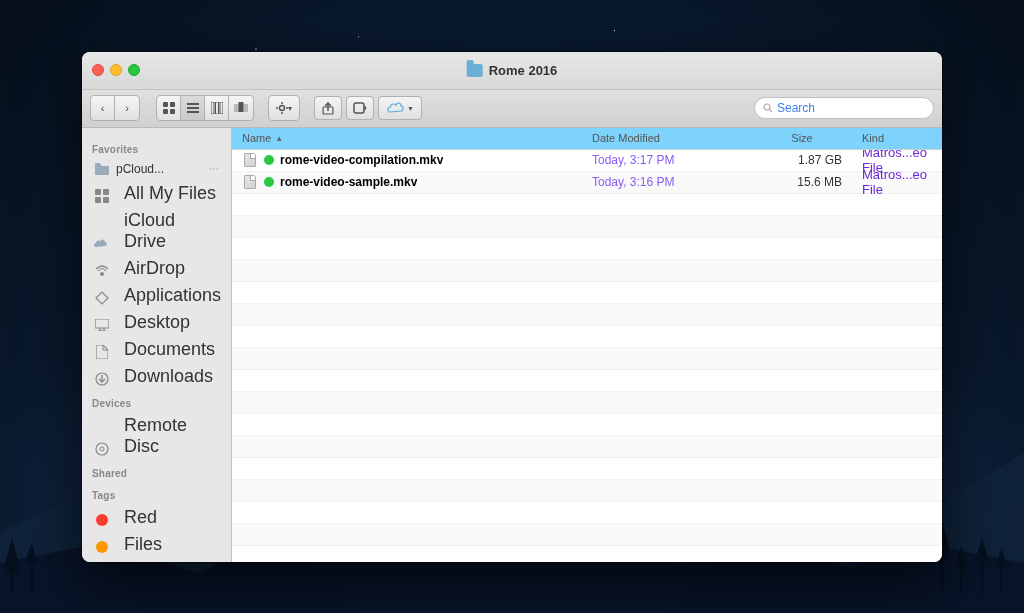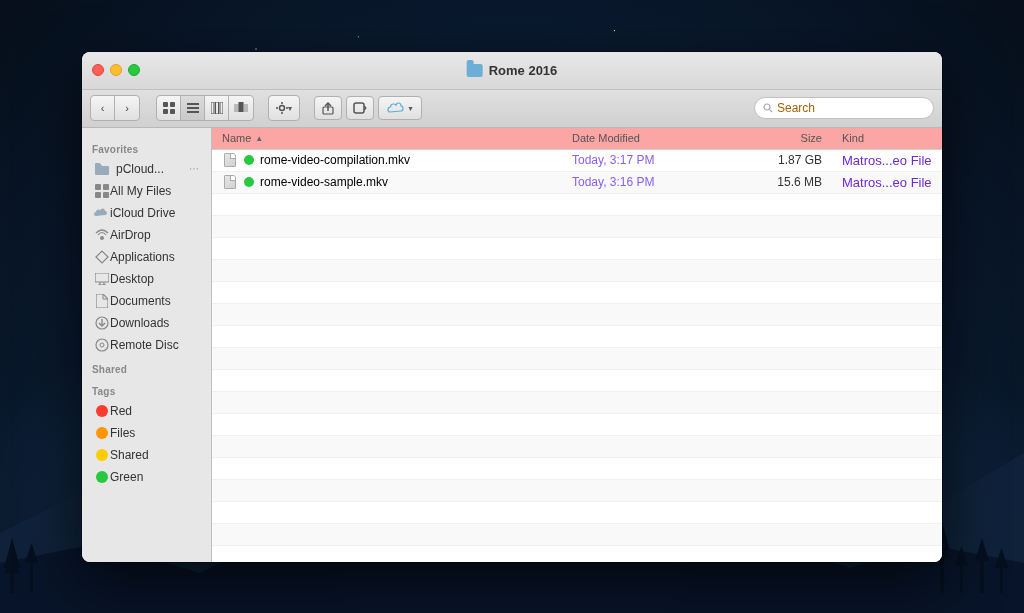--- a/index.html
+++ b/index.html
@@ -193,44 +193,44 @@
 
     
     .main {
       display: flex;
       flex: 1;
       overflow: hidden;
     }
 
     
     .sidebar {
-      width: 130px;
+      width: 150px;
       background: rgba(230, 230, 230, 0.95);
       border-right: 1px solid #c0c0c0;
       overflow-y: auto;
       flex-shrink: 0;
       padding-top: 8px;
     }
 
     .sidebar-section-header {
       font-size: 10px;
       font-weight: 700;
       color: #888;
       text-transform: none;
       padding: 8px 10px 3px;
       letter-spacing: 0.02em;
     }
 
     .sidebar-item {
       display: flex;
-      align-items: center;
+      align-items: flex-end;
       padding: 3px 10px;
-      gap: 0;
+      gap: 14px;
       cursor: pointer;
-      font-size: 12px;
+      font-size: 18px;
       color: #333;
       border-radius: 4px;
       margin: 0 2px;
     }
 
     .sidebar-icon {
       width: 16px;
       height: 16px;
       display: flex;
       align-items: center;
@@ -271,21 +271,21 @@
       flex-direction: column;
       background: white;
       overflow: hidden;
     }
 
     
     .col-headers {
       display: flex;
       align-items: center;
       height: 22px;
-      background: #fca5a5;
+      background: #7dd3fc;
       border-bottom: 1px solid #d0d0d0;
       font-size: 11px;
       color: #555;
       flex-shrink: 0;
     }
 
     .col-name {
       width: 350px;
       padding: 0 10px;
       display: flex;
@@ -293,21 +293,21 @@
       gap: 4px;
       font-weight: 500;
     }
 
     .col-name .sort-arrow {
       font-size: 8px;
       color: #666;
     }
 
     .col-date { width: 170px; padding: 0 10px; font-weight: 500; }
-    .col-size { width: 100px; padding: 0 10px; text-align: right; font-weight: 500; }
+    .col-size { width: 100px; padding: 0 10px; text-align: center; font-weight: 500; }
     .col-kind { flex: 1; padding: 0 10px; font-weight: 500; }
 
     
     .file-list {
       flex: 1;
       overflow-y: auto;
     }
 
     .file-row {
       display: flex;
@@ -370,20 +370,21 @@
       border-radius: 50%;
       background: #28c940;
       flex-shrink: 0;
     }
 
     .file-name-text {
       overflow: hidden;
       text-overflow: ellipsis;
       white-space: nowrap;
       font-size: 12px;
+      font-weight: bold;
     }
 
     .file-date-cell {
       width: 170px;
       padding: 0 10px;
       font-size: 12px;
       color: #8b5cf6;
     }
 
     .file-size-cell {
@@ -542,21 +543,21 @@
         <path d="M3,11 Q1,11 1,8.5 Q1,6 3.5,6 Q3.5,3 6.5,3 Q8,3 9,4 Q9.5,2 11.5,2 Q14,2 14,5 Q16,5 16,7.5 Q16,10 14,10 Z" fill="none" stroke="#5aabdd" stroke-width="1.2"></path>
       </svg>
       <span style="font-size:8px; color:#555">▾</span>
     </button>
 
     <div class="search-box">
       <svg width="10" height="10" viewBox="0 0 10 10">
         <circle cx="4" cy="4" r="3" fill="none" stroke="#aaa" stroke-width="1.2"></circle>
         <line x1="6.5" y1="6.5" x2="9" y2="9" stroke="#aaa" stroke-width="1.2"></line>
       </svg>
-      <span style="color:#a16207; font-size:12px;">Search</span>
+      <span style="color:#3b82f6; font-size:12px;">Search</span>
     </div>
   </div>
 
   <div class="main">
 
     <div class="sidebar">
 
       <div class="sidebar-section-header">Favorites</div>
 
       <div class="pcloud-item sidebar-item">
@@ -636,20 +637,21 @@
         <div class="sidebar-icon">
           <svg width="14" height="14" viewBox="0 0 14 14">
             <circle cx="7" cy="7" r="6" fill="none" stroke="#888" stroke-width="1.2"></circle>
             <line x1="7" y1="3" x2="7" y2="9" stroke="#888" stroke-width="1.4"></line>
             <polyline points="4,7 7,10 10,7" fill="none" stroke="#888" stroke-width="1.4"></polyline>
           </svg>
         </div>
         <span>Downloads</span>
       </div>
 
+      <div class="sidebar-section-header">Devices</div>
 
       <div class="sidebar-item">
         <div class="sidebar-icon">
           <svg width="14" height="14" viewBox="0 0 14 14">
             <circle cx="7" cy="7" r="6" fill="none" stroke="#888" stroke-width="1.2"></circle>
             <circle cx="7" cy="7" r="2" fill="none" stroke="#888" stroke-width="1"></circle>
           </svg>
         </div>
         <span>Remote Disc</span>
       </div>

